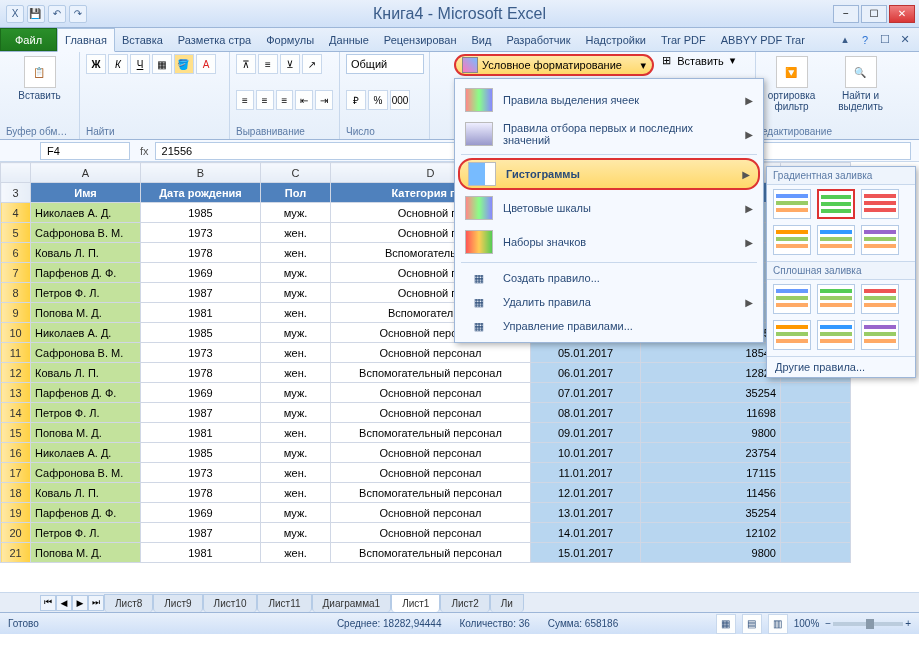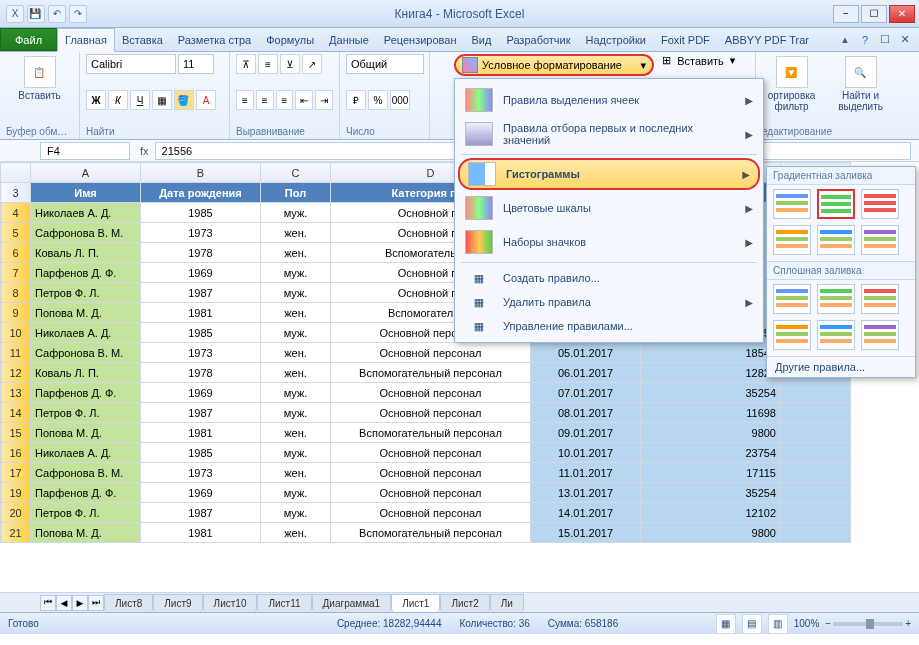--- a/index.html
+++ b/index.html
@@ -2,21 +2,21 @@
 <html><head>
 <meta charset="utf-8">
 <style>
 * { margin: 0; padding: 0; box-sizing: border-box; font-family: "Segoe UI", Tahoma, sans-serif; }
 body { background: #fff; font-size: 11px; width: 919px; height: 645px; overflow: hidden; position: relative; }
 
 
 .titlebar { height: 28px; background: linear-gradient(#e8f0fb,#cfe0f7); display:flex; align-items:center; border-bottom:1px solid #9db6d8; position:relative;}
 .qat { display:flex; gap:3px; padding:0 6px; align-items:center;}
 .qat .qbtn { width:18px; height:18px; background:#eaf2fd; border:1px solid #b5cbe6; border-radius:2px; display:flex;align-items:center;justify-content:center;font-size:10px;color:#3b5d8a;}
-.title { position:absolute; left:50%; transform:translateX(-50%); font-size:12px; color:#3b5d8a;}
+.title { position:absolute; left:50%; transform:translateX(-50%); font-size:16px; color:#3b5d8a;}
 .winbtns { margin-left:auto; display:flex; gap:2px; padding-right:4px;}
 .winbtns .wb { width:26px; height:18px; border:1px solid #9db6d8; background:#e8f0fb; display:flex;align-items:center;justify-content:center;font-size:10px;}
 .winbtns .close { background:linear-gradient(#f08080,#d93636); color:#fff; border-color:#b33;}
 
 
 .tabs { height:24px; background:linear-gradient(#e8f0fb,#d7e6f8); display:flex; align-items:stretch; border-bottom:1px solid #9db6d8; font-size:11px; }
 .file-tab { background:linear-gradient(#2a8f2a,#1e7a1e); color:#fff; padding:0 14px; display:flex;align-items:center; border:1px solid #1a6b1a;}
 .tab { padding:0 7px; display:flex;align-items:center; color:#2a4b78; border-right:1px solid transparent; cursor:default; white-space:nowrap;}
 .tab.active { background:#f5f9ff; border:1px solid #a9c2e0; border-bottom:1px solid #f5f9ff; margin-bottom:-1px;}
 .help { margin-left:auto; display:flex; gap:4px; padding-right:6px; align-items:center; color:#3b5d8a;}
@@ -111,43 +111,39 @@
   <div class="file-tab">Файл</div>
   <div class="tab active">Главная</div>
   <div class="tab">Вставка</div>
   <div class="tab">Разметка стра</div>
   <div class="tab">Формулы</div>
   <div class="tab">Данные</div>
   <div class="tab">Рецензирован</div>
   <div class="tab">Вид</div>
   <div class="tab">Разработчик</div>
   <div class="tab">Надстройки</div>
-  <div class="tab">Foxit PDF</div>
+  <div class="tab">Trar PDF</div>
   <div class="tab">ABBYY PDF Trar</div>
   <div class="help">
     <span>▴</span>
     <span style="color:#2a72d4;">?</span>
     <span>☐</span>
     <span>✕</span>
   </div>
 </div>
 
 <div class="ribbon">
   <div class="rgroup" style="width:80px;">
     <div class="rbtn">
       <div class="ricon">📋</div>
       <span>Вставить</span>
     </div>
     <div class="glabel">Буфер обм…</div>
   </div>
   <div class="rgroup" style="width:150px;">
-    <div class="hz">
-      <div class="fontcombo" style="width:90px;">Calibri</div>
-      <div class="fontcombo" style="width:36px;">11</div>
-    </div>
     <div class="hz">
       <div class="smbtn">
           <b>Ж</b>
         </div>
       <div class="smbtn">
           <i>К</i>
         </div>
       <div class="smbtn">
           <u>Ч</u>
         </div>
@@ -375,20 +371,30 @@
           <td class="sel"></td>
         </tr>
         <tr>
           <th class="rh ysel">17</th>
           <td class="nm">Сафронова В. М.</td>
           <td class="c">1973</td>
           <td class="c">жен.</td>
           <td class="c">Основной персонал</td>
           <td class="sel c">11.01.2017</td>
           <td class="sel r">17115</td>
+          <td class="sel"></td>
+        </tr>
+        <tr>
+          <th class="rh ysel">18</th>
+          <td class="nm">Коваль Л. П.</td>
+          <td class="c">1978</td>
+          <td class="c">жен.</td>
+          <td class="c">Вспомогательный персонал</td>
+          <td class="sel c">12.01.2017</td>
+          <td class="sel r">11456</td>
           <td class="sel"></td>
         </tr>
         <tr>
           <th class="rh ysel">19</th>
           <td class="nm">Парфенов Д. Ф.</td>
           <td class="c">1969</td>
           <td class="c">муж.</td>
           <td class="c">Основной персонал</td>
           <td class="sel c">13.01.2017</td>
           <td class="sel r">35254</td>

